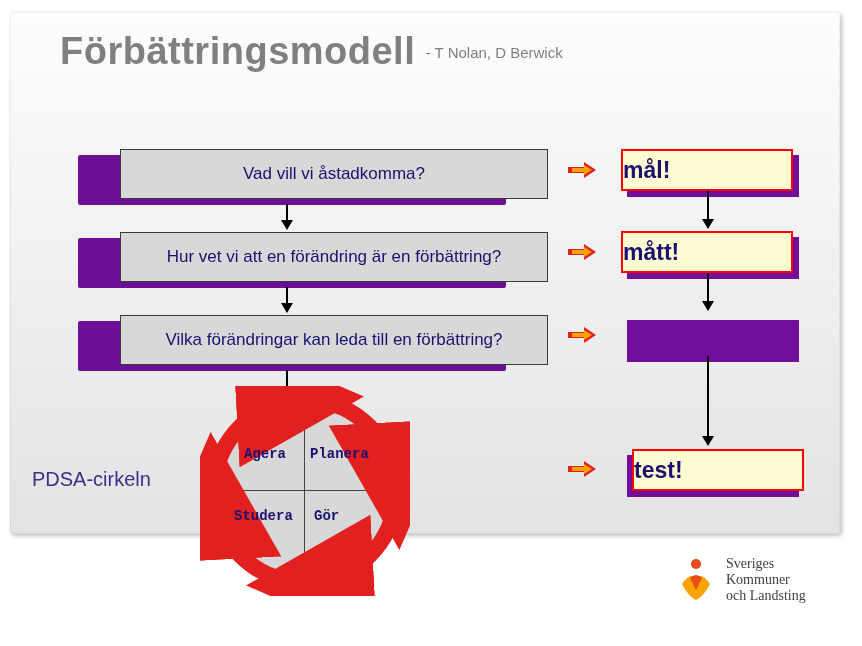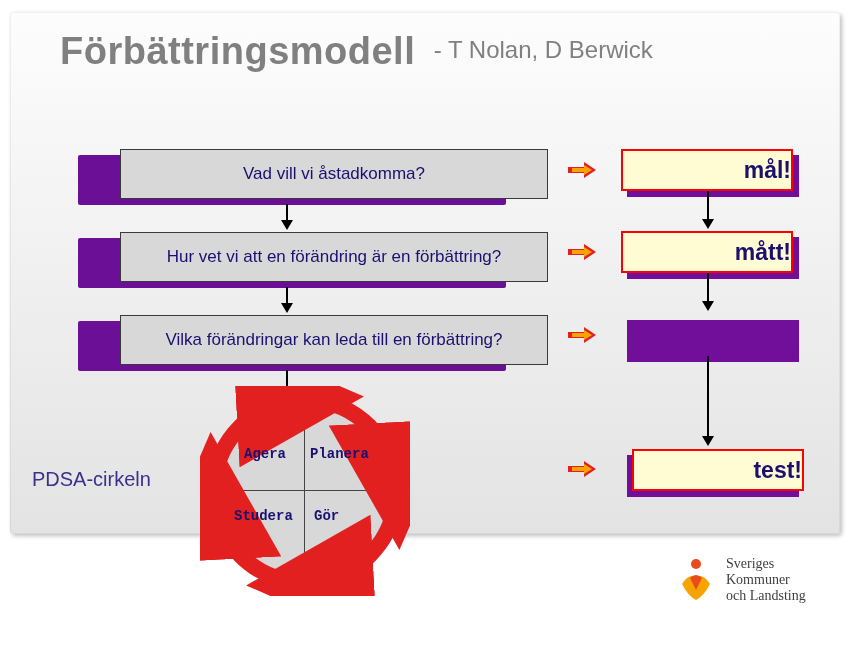--- a/index.html
+++ b/index.html
@@ -28,24 +28,24 @@
     width: 760px;
   }
   .main-title {
     font-size: 38px;
     font-weight: 700;
     color: #808080;
     display: inline;
     letter-spacing: 0.5px;
   }
   .subtitle {
-    font-size: 24px;
+    font-size: 15px;
     color: #808080;
     display: inline;
-    margin-left: 14px;
+    margin-left: 6px;
     vertical-align: 6px;
   }
   
   .qshadow {
     position: absolute;
     background: #6a0f96;
     border-radius: 2px;
   }
   .qbox {
     position: absolute;
@@ -67,21 +67,21 @@
   .rshadow {
     position: absolute;
     background: #720f9a;
   }
   .rbox {
     position: absolute;
     background: #fffbd2;
     border: 2px solid #ff0000;
     display: flex;
     align-items: center;
-    justify-content: flex-end;
+    justify-content: flex-start;
   }
   .rbox span {
     color: #1a1070;
     font-size: 23px;
     font-weight: 700;
   }
   
   .small-arrow {
     position: absolute;
     width: 40px;

